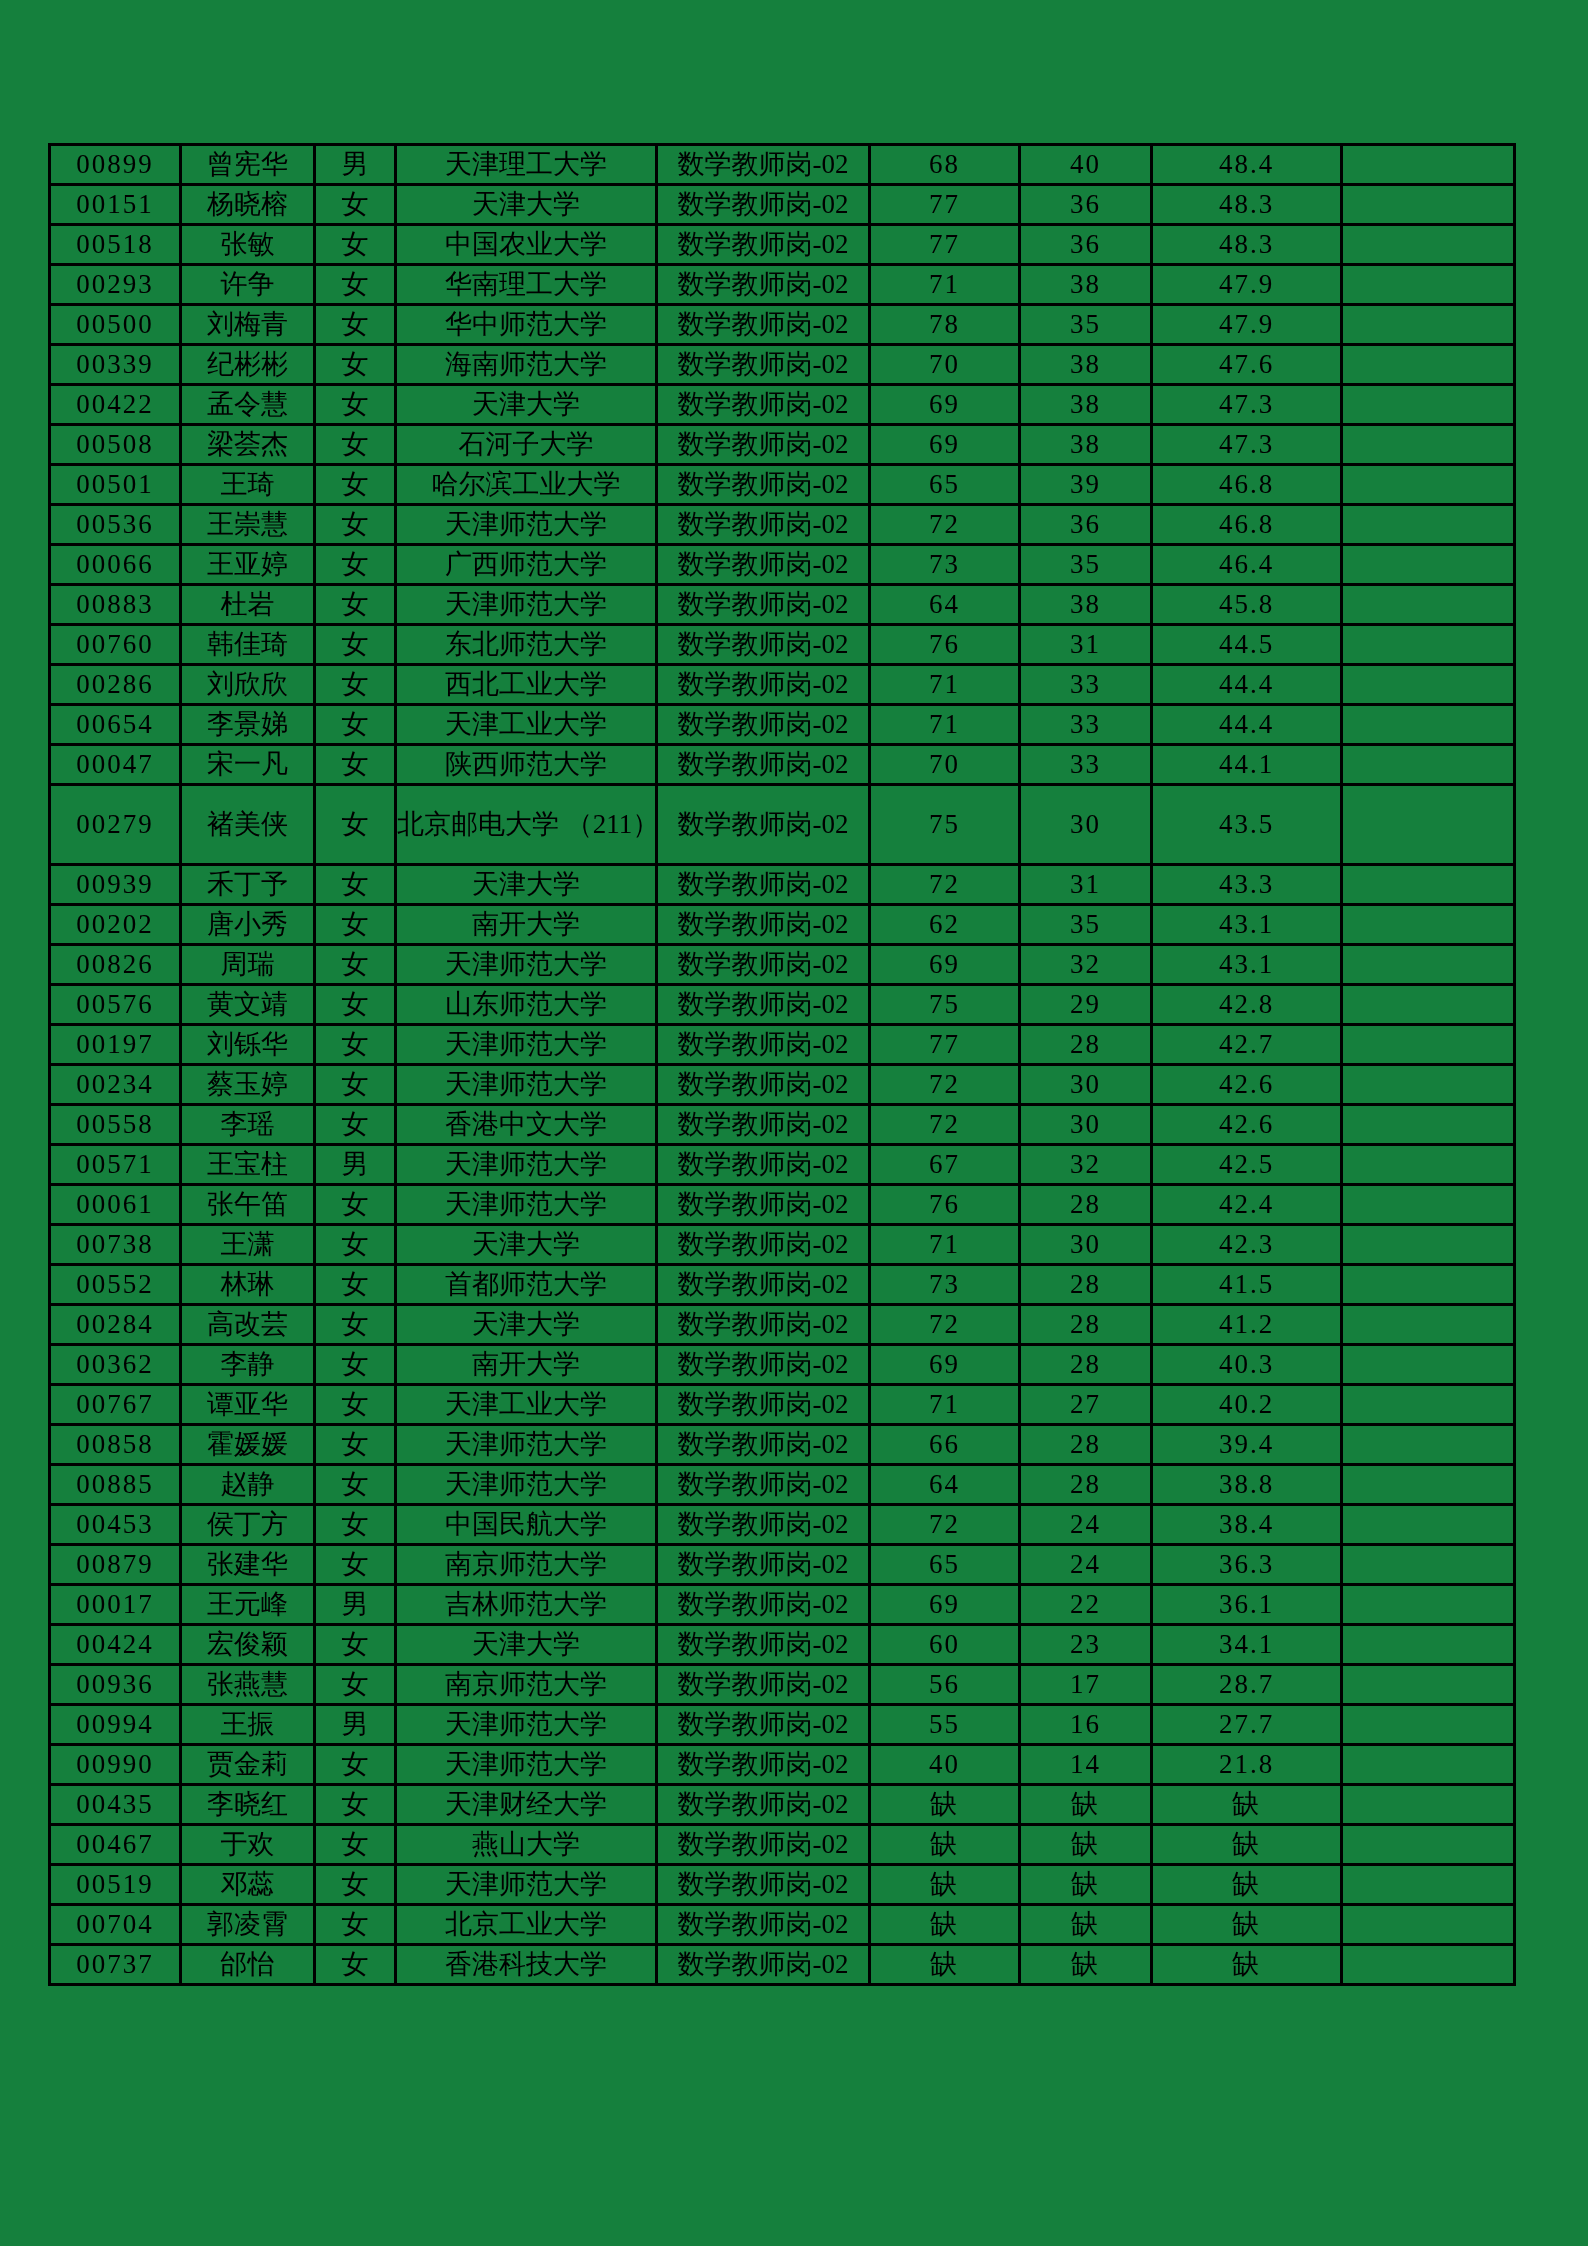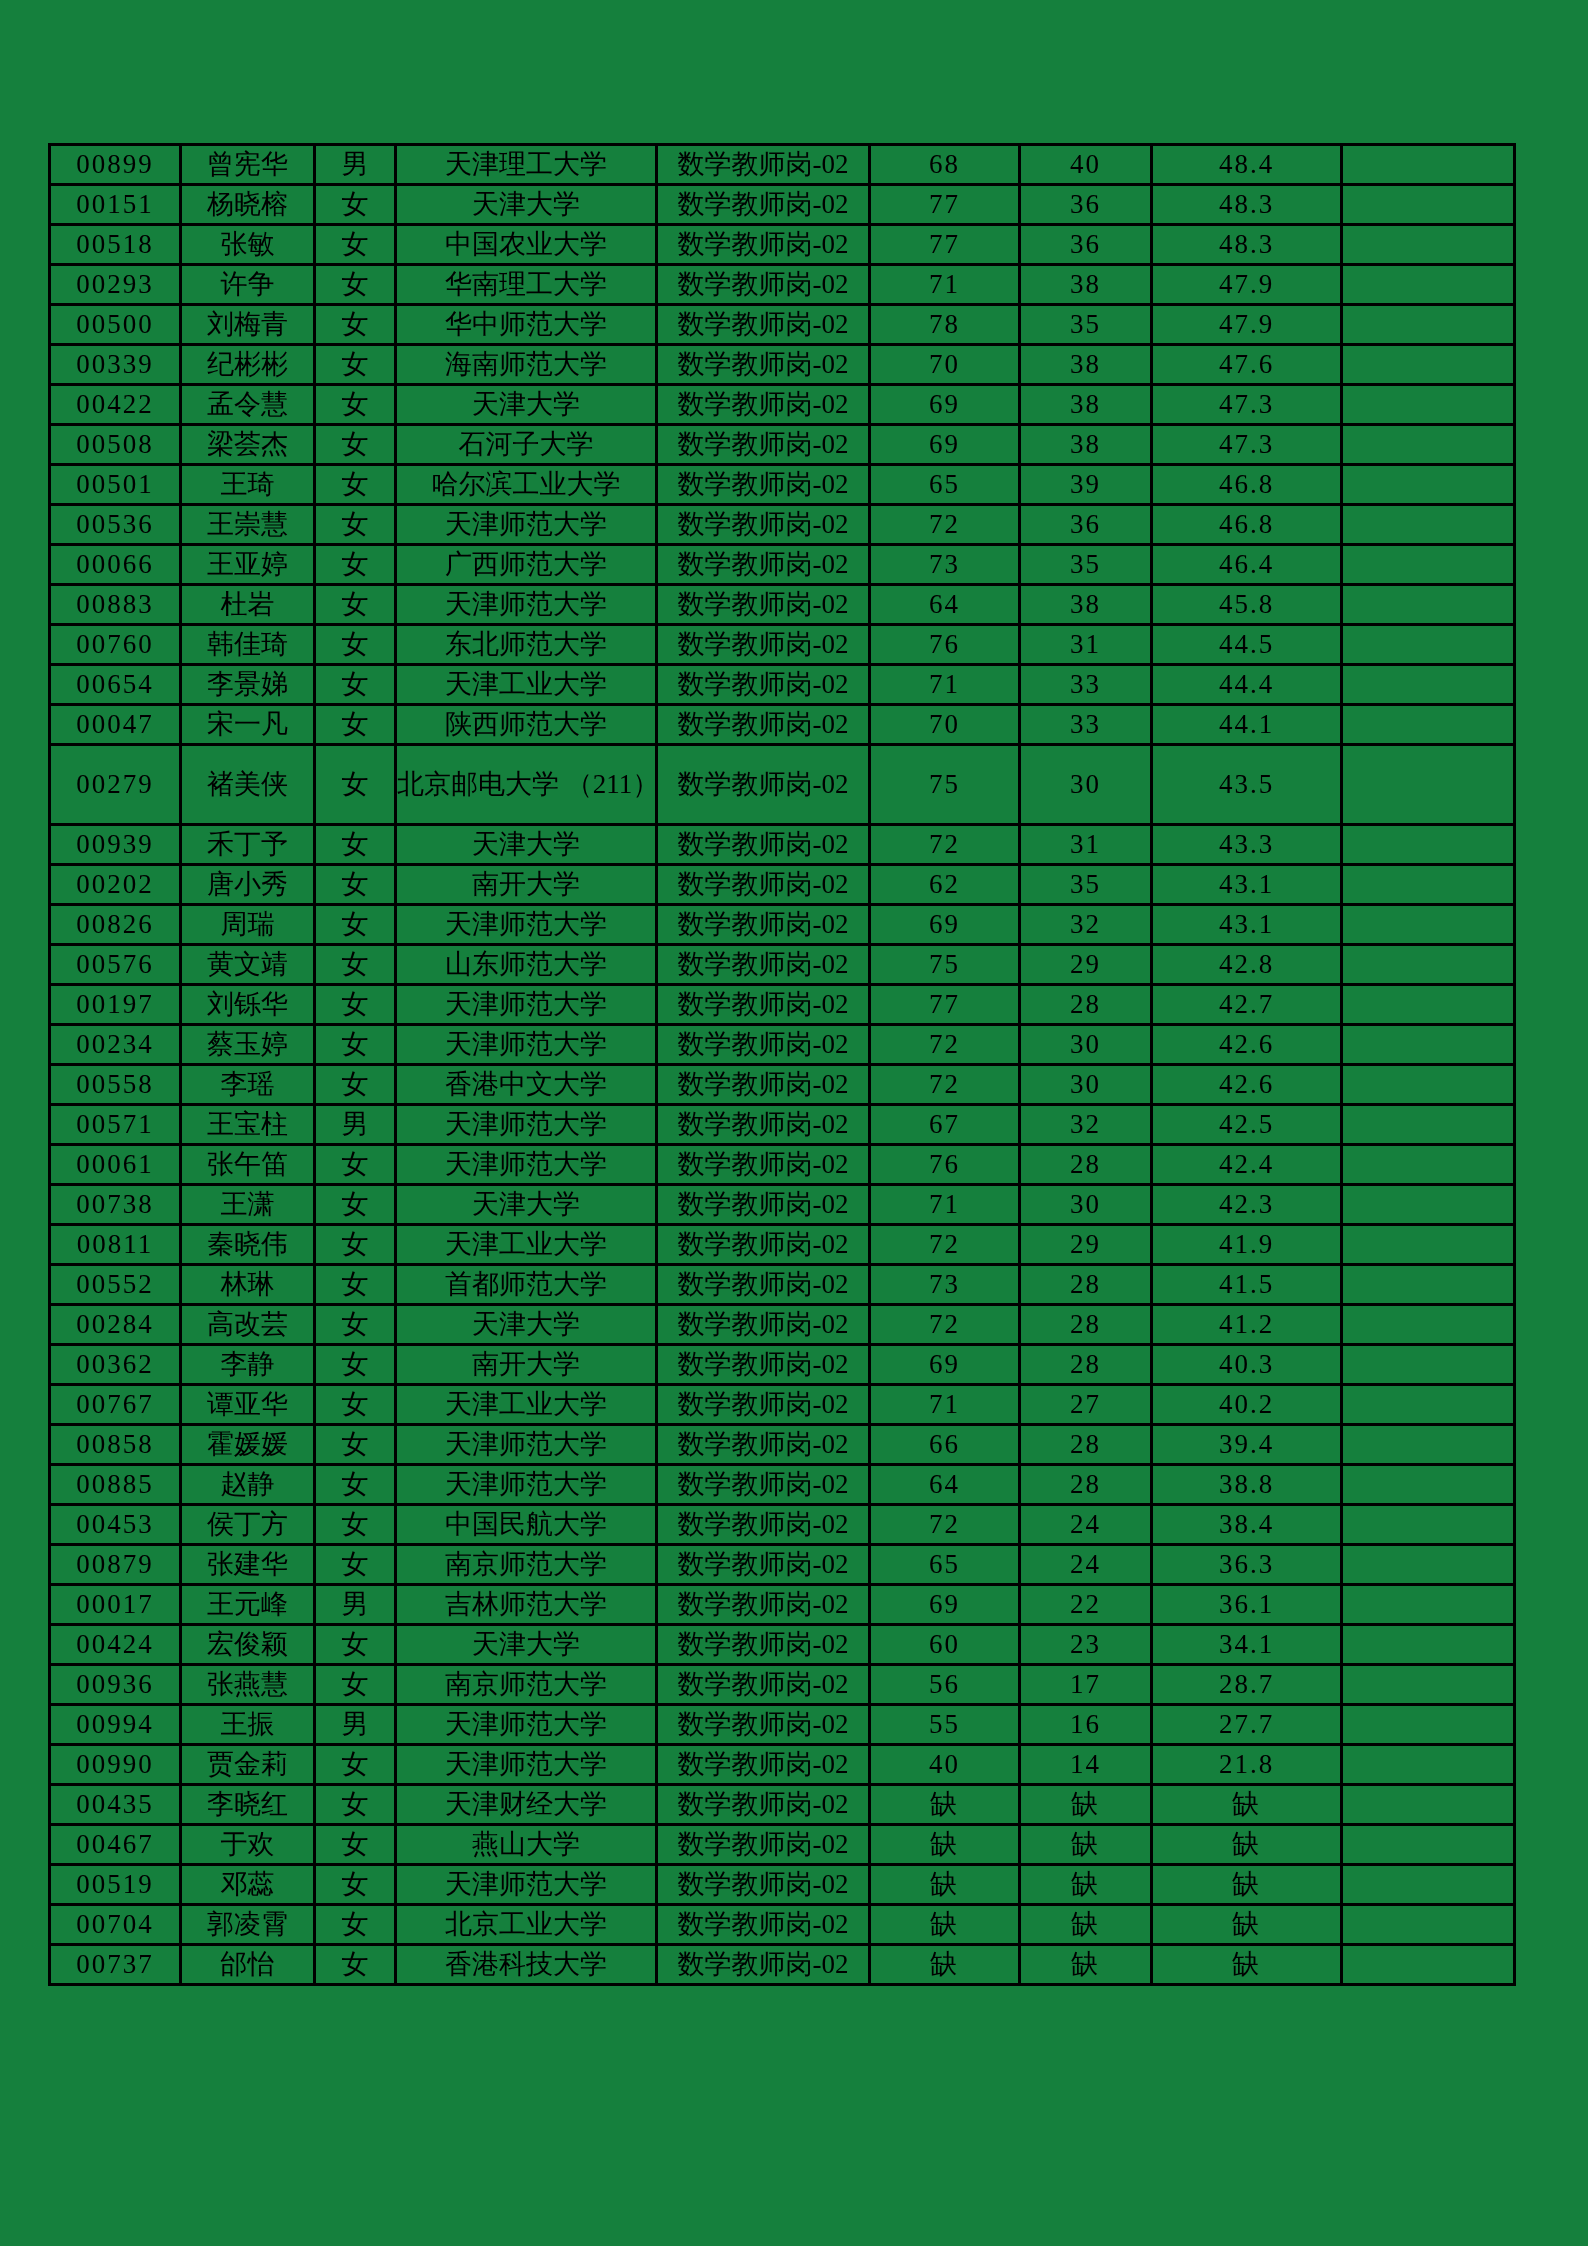--- a/index.html
+++ b/index.html
@@ -197,31 +197,42 @@
           <td class="col-name">韩佳琦</td>
           <td class="col-gender">女</td>
           <td class="col-university">东北师范大学</td>
           <td class="col-position">数学教师岗-02</td>
           <td class="col-score1">76</td>
           <td class="col-score2">31</td>
           <td class="col-score3">44.5</td>
           <td class="col-note"></td>
         </tr>
         <tr>
-          <td class="col-id">00654</td>
-          <td class="col-name">李景娣</td>
-          <td class="col-gender">女</td>
-          <td class="col-university">天津工业大学</td>
+          <td class="col-id">00286</td>
+          <td class="col-name">刘欣欣</td>
+          <td class="col-gender">女</td>
+          <td class="col-university">西北工业大学</td>
           <td class="col-position">数学教师岗-02</td>
           <td class="col-score1">71</td>
           <td class="col-score2">33</td>
           <td class="col-score3">44.4</td>
           <td class="col-note"></td>
         </tr>
         <tr>
+          <td class="col-id">00654</td>
+          <td class="col-name">李景娣</td>
+          <td class="col-gender">女</td>
+          <td class="col-university">天津工业大学</td>
+          <td class="col-position">数学教师岗-02</td>
+          <td class="col-score1">71</td>
+          <td class="col-score2">33</td>
+          <td class="col-score3">44.4</td>
+          <td class="col-note"></td>
+        </tr>
+        <tr>
           <td class="col-id">00047</td>
           <td class="col-name">宋一凡</td>
           <td class="col-gender">女</td>
           <td class="col-university">陕西师范大学</td>
           <td class="col-position">数学教师岗-02</td>
           <td class="col-score1">70</td>
           <td class="col-score2">33</td>
           <td class="col-score3">44.1</td>
           <td class="col-note"></td>
         </tr>
@@ -338,31 +349,20 @@
         </tr>
         <tr>
           <td class="col-id">00738</td>
           <td class="col-name">王潇</td>
           <td class="col-gender">女</td>
           <td class="col-university">天津大学</td>
           <td class="col-position">数学教师岗-02</td>
           <td class="col-score1">71</td>
           <td class="col-score2">30</td>
           <td class="col-score3">42.3</td>
-          <td class="col-note"></td>
-        </tr>
-        <tr>
-          <td class="col-id">00811</td>
-          <td class="col-name">秦晓伟</td>
-          <td class="col-gender">女</td>
-          <td class="col-university">天津工业大学</td>
-          <td class="col-position">数学教师岗-02</td>
-          <td class="col-score1">72</td>
-          <td class="col-score2">29</td>
-          <td class="col-score3">41.9</td>
           <td class="col-note"></td>
         </tr>
         <tr>
           <td class="col-id">00552</td>
           <td class="col-name">林琳</td>
           <td class="col-gender">女</td>
           <td class="col-university">首都师范大学</td>
           <td class="col-position">数学教师岗-02</td>
           <td class="col-score1">73</td>
           <td class="col-score2">28</td>

